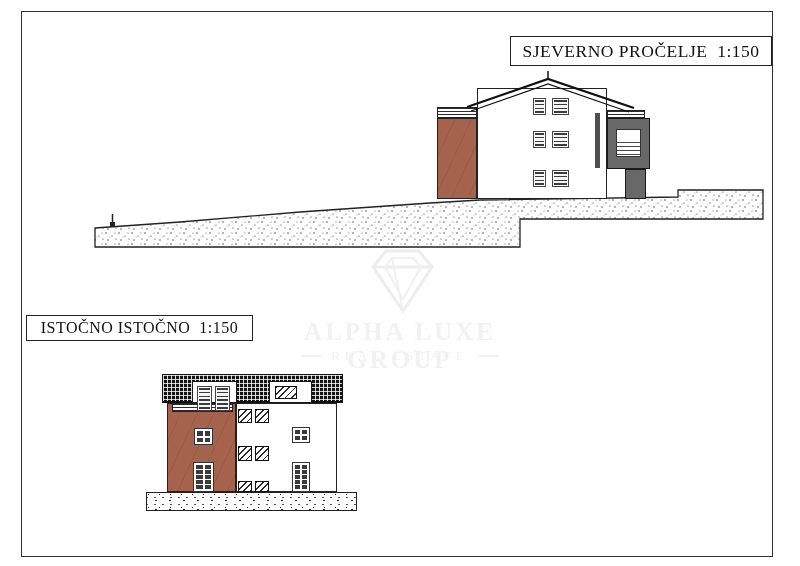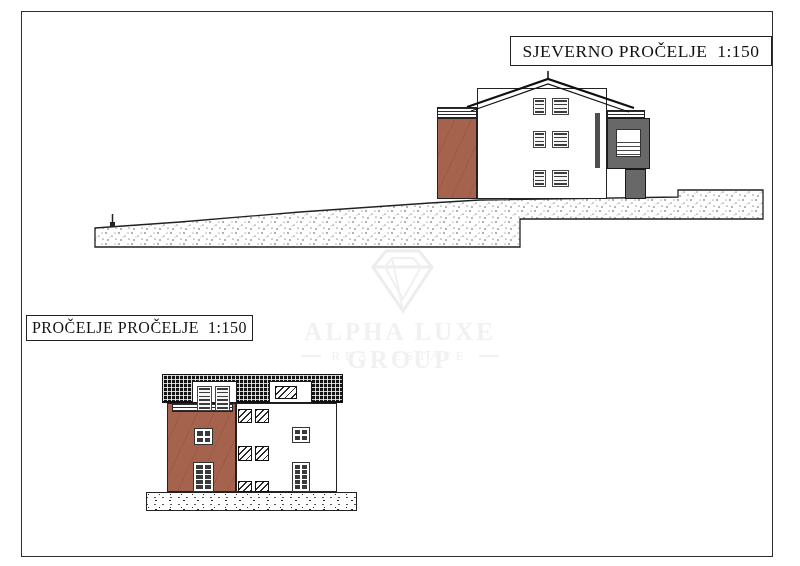--- a/index.html
+++ b/index.html
@@ -175,16 +175,16 @@
     </div>
   <div class="abs bld grid-win" style="left:292px;top:462px;width:18px;height:30px;">
       <div class="p"></div>
     </div>
 
   <div class="abs frame"></div>
   <div class="abs titlebox north">
     <span>SJEVERNO PROČELJE  1:150</span>
   </div>
   <div class="abs titlebox east">
-    <span>PROČELJE PROČELJE  1:150</span>
+    <span>ISTOČNO ISTOČNO  1:150</span>
   </div>
 
 </div>
 
 </body></html>

